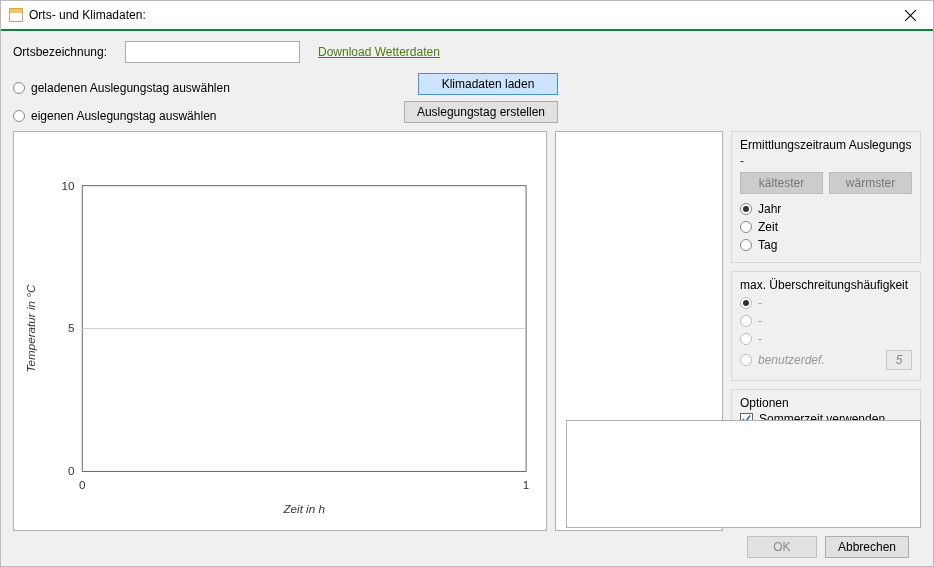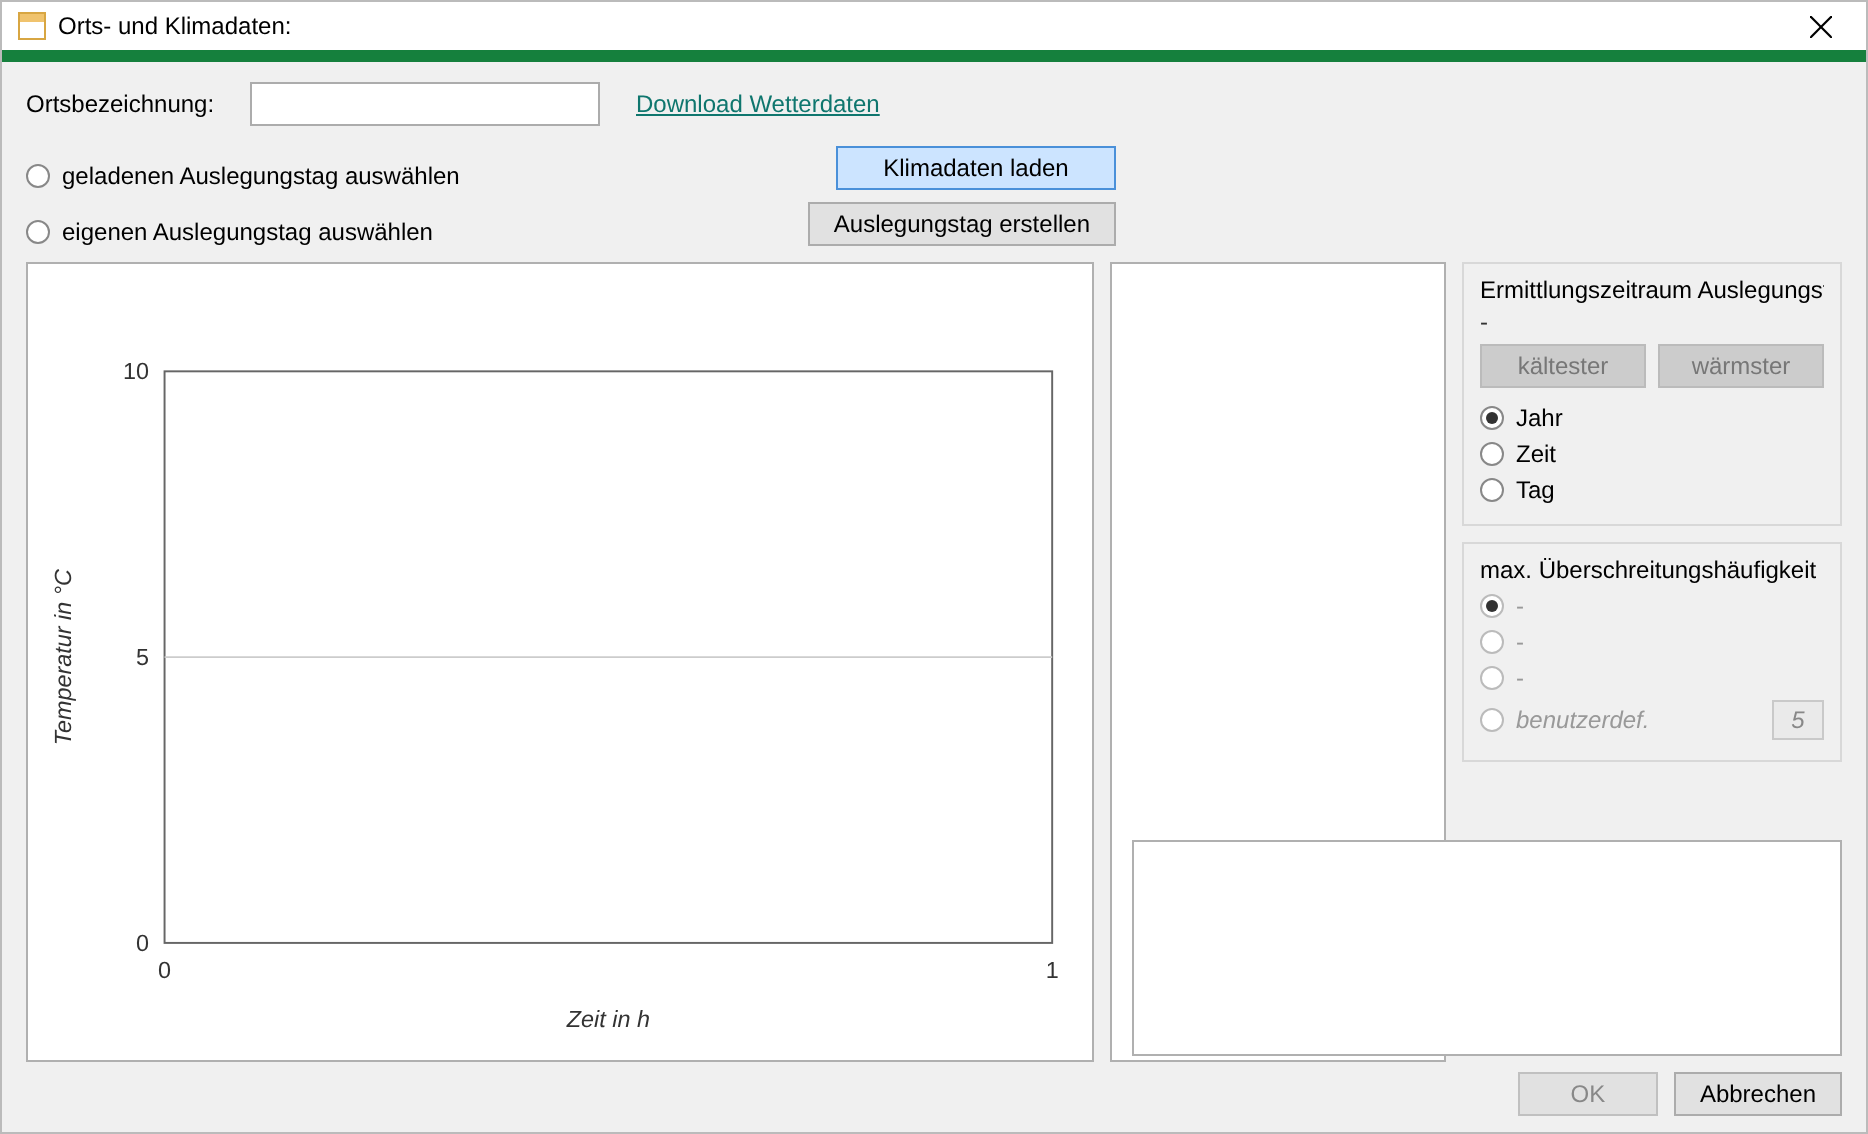--- a/index.html
+++ b/index.html
@@ -14,21 +14,21 @@
     overflow: hidden;
     border: 1px solid #bbb;
   }
   .titlebar {
     display: flex;
     align-items: center;
     justify-content: space-between;
     height: 30px;
     padding: 0 0 0 8px;
     background: #fff;
-    border-bottom: 6px solid #15803d;
+    border-bottom: 2px solid #15803d;
   }
   .titlebar-left { display: flex; align-items: center; gap: 6px; }
   .app-icon {
     width: 14px; height: 14px;
     background: #fff;
     border: 1px solid #d8a642;
     position: relative;
   }
   .app-icon::before {
     content:"";
@@ -54,21 +54,21 @@
     display:flex; align-items:center; gap:8px;
     margin-bottom: 10px;
   }
   .toplabel { width: 104px; }
   input[type="text"].locinput {
     width: 175px; height: 22px;
     background:#fff; border:1px solid #acacac;
     padding: 0 4px; font: inherit;
   }
   .link {
-    color:#0f766e; text-decoration: underline; cursor:pointer;
+    color:#4d7c0f; text-decoration: underline; cursor:pointer;
     margin-left: 10px;
   }
 
   
   .row2 {
     display:flex; align-items:flex-end;
     margin-bottom: 6px;
     width: 545px; 
   }
   .radio {
@@ -132,21 +132,21 @@
 
   
   .logbox {
     background:#fff; border:1px solid #b0b0b0;
     height:108px; margin-top:8px;
     overflow-y:scroll;
   }
 
   
   .footer {
-    position:absolute; right:12px; bottom:10px;
+    position:absolute; right:24px; bottom:10px;
     display:flex; gap:8px;
   }
   .footer .btn { min-width:70px; }
 
   
   .axis-label { font-style:italic; font-size:12px; fill:#333; }
   .tick-label { font-size:12px; fill:#333; }
   svg text { font-family:"Segoe UI", Tahoma, sans-serif; }
 </style>
 </head>
@@ -250,20 +250,31 @@
               <span class="lbl disabled">-</span>
             </label>
             <label class="radio" style="color: rgb(153, 153, 153); font-style: italic;">
               <span class="radio-circle" style="border-color: rgb(187, 187, 187);"></span>
               <span class="lbl disabled">benutzerdef.</span>
               <input type="text" readonly="" class="numbox" value="5" style="">
             </label>
           </div>
       </div>
 
+      <div class="panel" style="padding-bottom:8px;">
+        <div class="panel-title" style="font-weight:400;">Optionen</div>
+        <label class="checkbox">
+          <span class="chk">
+            <svg viewBox="0 0 12 12">
+                <polyline points="2,6 5,9 10,2" fill="none" stroke="#1a5fb4" stroke-width="1.6"></polyline>
+              </svg>
+          </span>
+          <span>Sommerzeit verwenden</span>
+        </label>
+      </div>
     </div>
   </div>
 
   <div class="logbox" style="position:absolute; left:565px; right:12px; bottom:40px;"></div>
 
   <div class="footer">
     <button class="btn disabled" disabled="">OK</button>
     <button class="btn">Abbrechen</button>
   </div>
 

